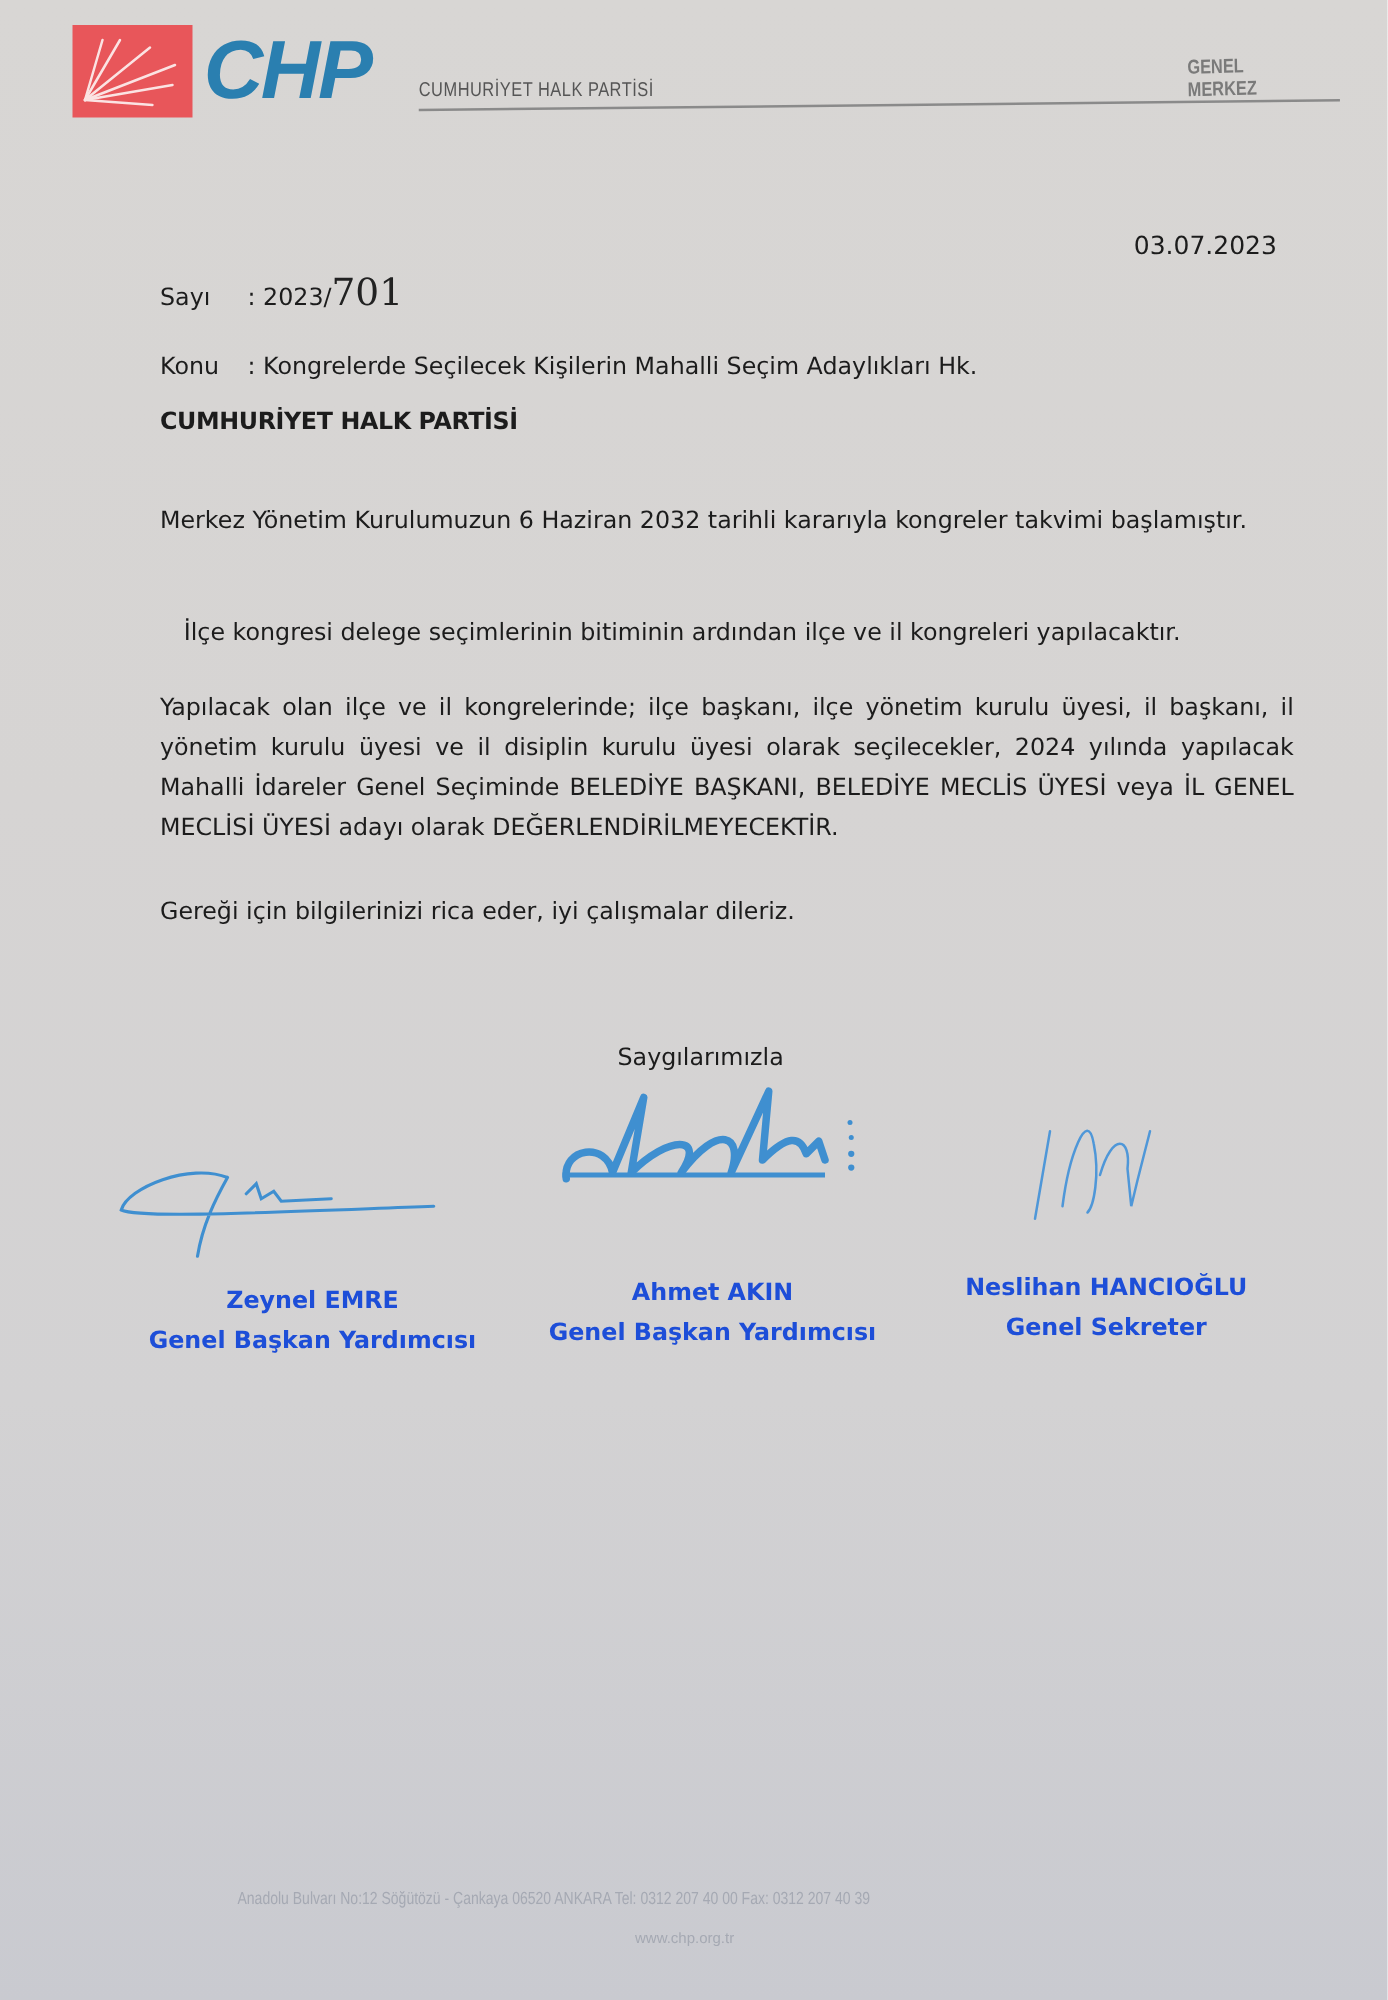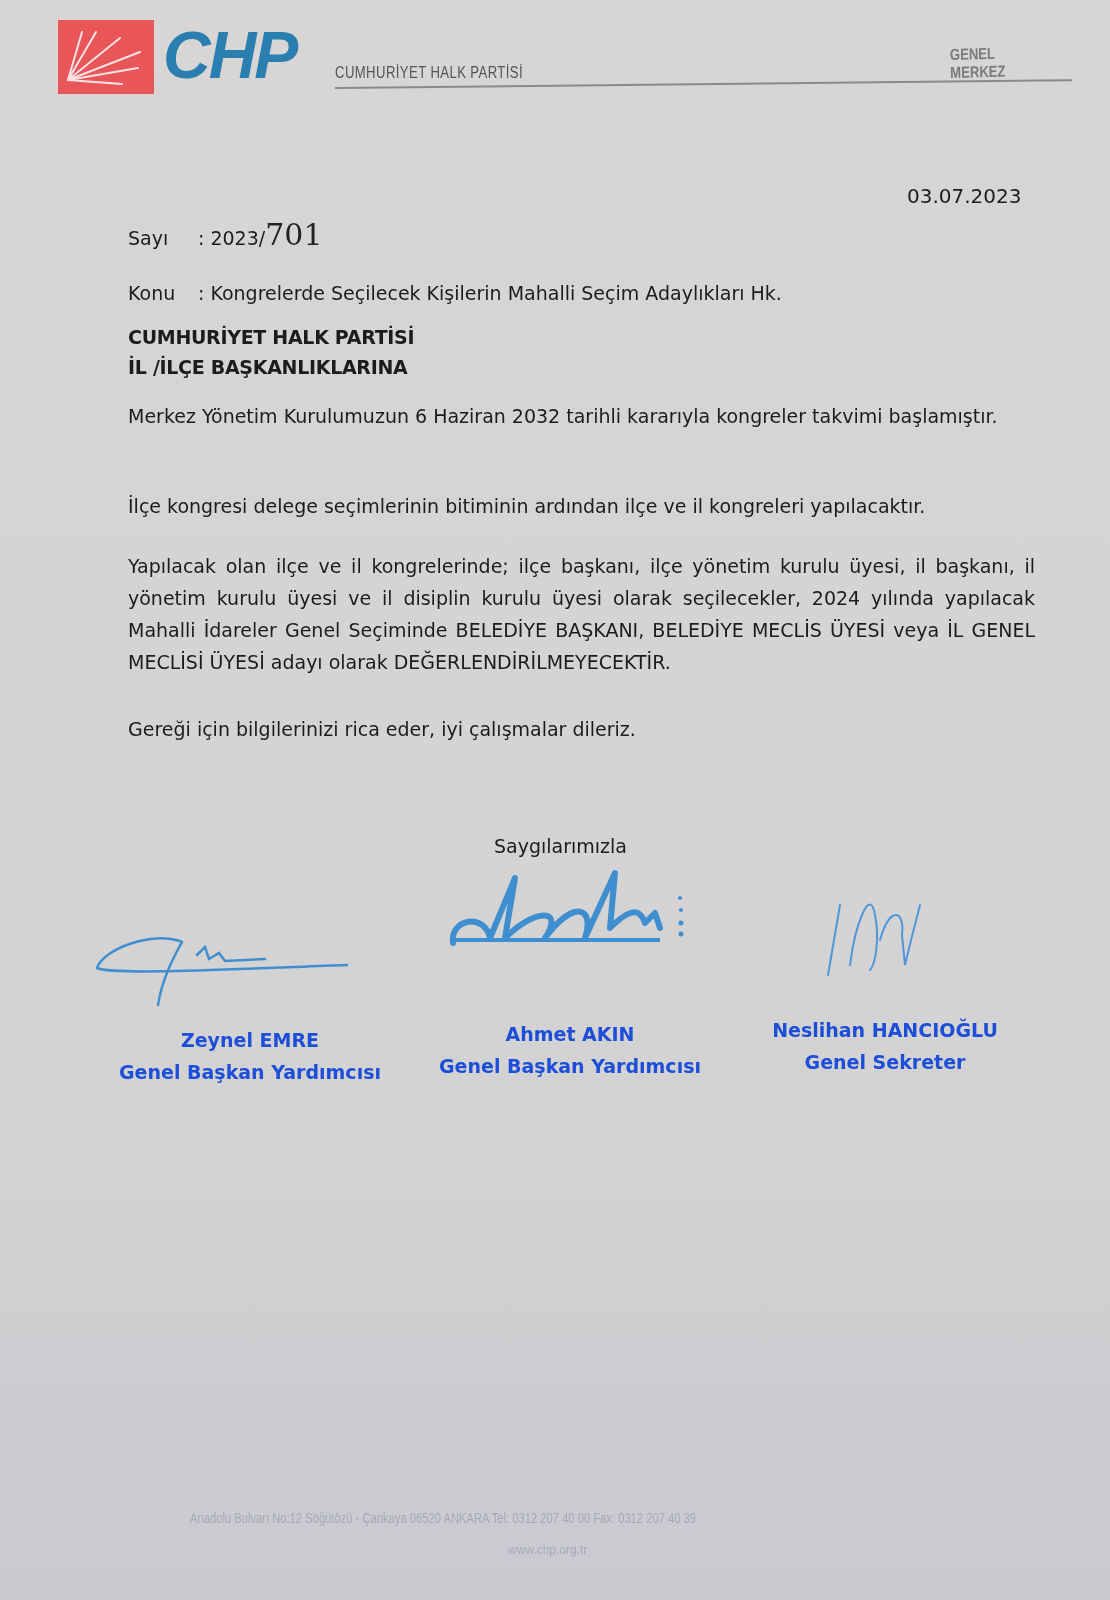--- a/index.html
+++ b/index.html
@@ -34,21 +34,21 @@
     }
     .meta { position: absolute; left: 128px; top: 200px; font-size: 19px; line-height: 33px; }
     .meta .row { white-space: nowrap; }
     .meta .label { display: inline-block; width: 70px; margin-top: 22px; }
     .meta .hand { font-family: "DejaVu Serif", serif; font-size: 30px; color: #222; }
     .date { position: absolute; left: 907px; top: 184px; font-size: 20px; }
     .recipient { position: absolute; left: 128px; top: 322px; font-size: 19px; font-weight: bold; line-height: 30px; letter-spacing: -0.3px; }
     .body-text { position: absolute; left: 128px; width: 907px; font-size: 19px; line-height: 32px; }
     .body-text.justify { text-align: justify; text-align-last: left; }
     .p1 { top: 400px; }
-    .p2 { top: 490px; }
+    .p2 { top: 490px; margin-left: 19px; }
     .p3 { top: 550px; }
     .p4 { top: 713px; }
     .closing { position: absolute; left: 494px; top: 835px; font-size: 19px; }
     .sig { position: absolute; }
     .sig svg { display: block; }
     .signer { position: absolute; text-align: center; font-size: 19px; font-weight: bold; line-height: 32px; color: #1d4ed8; }
     .footer-address {
       position: absolute; left: 190px; top: 1510px; width: 760px;
       font-family: "Liberation Sans", sans-serif; font-size: 14px; color: #a5a9b3;
       white-space: nowrap; transform: scaleX(0.8); transform-origin: left; filter: blur(0.6px);
@@ -85,21 +85,20 @@
       <span class="label">Sayı</span><span>: 2023/</span><span class="hand">701</span>
     </div>
     <div class="row">
       <span class="label">Konu</span><span>: Kongrelerde Seçilecek Kişilerin Mahalli Seçim Adaylıkları Hk.</span>
     </div>
   </div>
   <div class="date">03.07.2023</div>
 
   <div class="recipient">
     <div>CUMHURİYET HALK PARTİSİ</div>
-    <div>İL /İLÇE BAŞKANLIKLARINA</div>
   </div>
 
   <div class="body-text justify p1">Merkez Yönetim Kurulumuzun 6 Haziran 2032 tarihli kararıyla kongreler takvimi başlamıştır.</div>
   <div class="body-text p2">İlçe kongresi delege seçimlerinin bitiminin ardından ilçe ve il kongreleri yapılacaktır.</div>
   <div class="body-text justify p3">Yapılacak olan ilçe ve il kongrelerinde; ilçe başkanı, ilçe yönetim kurulu üyesi, il başkanı, il yönetim kurulu üyesi ve il disiplin kurulu üyesi olarak seçilecekler, 2024 yılında yapılacak Mahalli İdareler Genel Seçiminde BELEDİYE BAŞKANI, BELEDİYE MECLİS ÜYESİ veya İL GENEL MECLİSİ ÜYESİ adayı olarak DEĞERLENDİRİLMEYECEKTİR.</div>
   <div class="body-text p4">Gereği için bilgilerinizi rica eder, iyi çalışmalar dileriz.</div>
 
   <div class="closing">Saygılarımızla</div>
 
   <div class="sig" style="left:92px; top:920px;">

